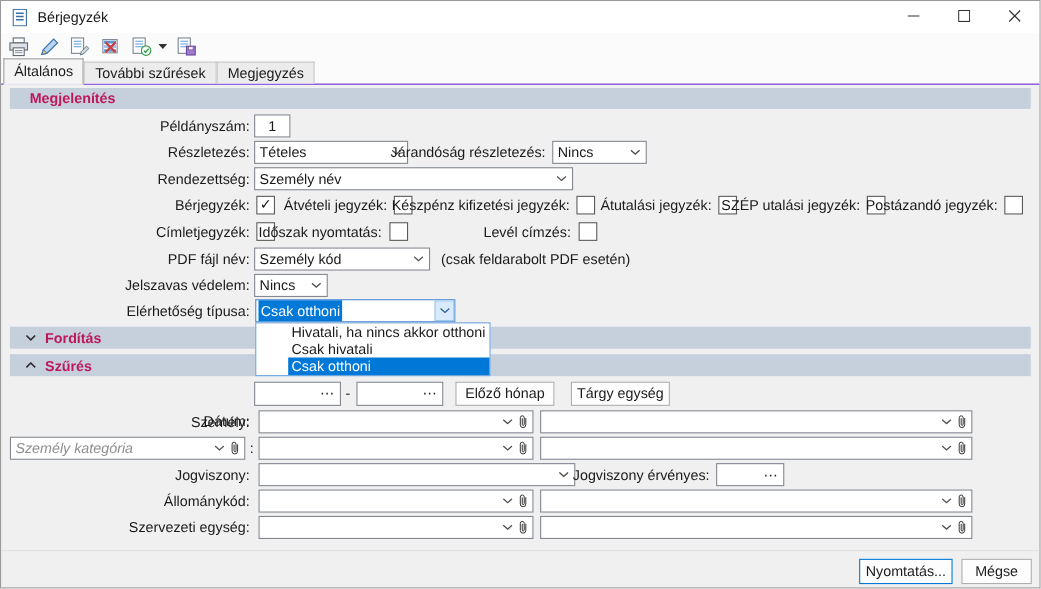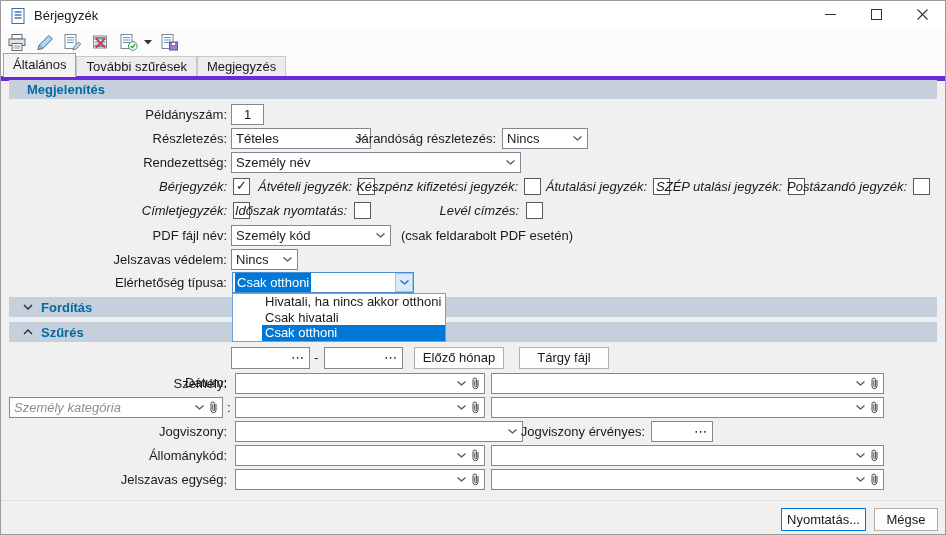--- a/index.html
+++ b/index.html
@@ -13,45 +13,45 @@
   .titleicon{margin-left:10px;display:flex;align-items:center;}
   .titletext{margin-left:9px;font-size:13px;color:#1a1a1a;}
   .wincontrols{margin-left:auto;display:flex;height:100%;}
   .winbtn{width:46px;height:100%;display:flex;align-items:center;justify-content:center;}
   
   .toolzone{position:absolute;top:29px;left:0;right:0;height:46px;background:#fbfbfb;}
   .toolbar{position:absolute;top:29px;left:0;right:0;height:24px;display:flex;align-items:center;padding-left:5px;gap:6px;}
   .tbtn{width:22px;height:22px;display:flex;align-items:center;justify-content:center;}
   .tarrow{width:10px;height:22px;display:flex;align-items:center;justify-content:center;margin-left:-3px;}
   
-  .tabstrip{position:absolute;top:52px;left:0;right:0;height:23px;display:flex;align-items:flex-end;padding-left:2px;border-bottom:5px solid #6d28d9;box-sizing:content-box;}
+  .tabstrip{position:absolute;top:52px;left:0;right:0;height:23px;display:flex;align-items:flex-end;padding-left:2px;border-bottom:1px solid #6d28d9;box-sizing:content-box;}
   .tab{box-sizing:border-box;padding:0 9px;background:#ececec;border:1px solid #c9c9c9;border-bottom:none;height:20px;line-height:19px;white-space:nowrap;}
   .tab.active{position:relative;z-index:3;background:#f4f4f4;border:1px solid #a2a2a2;border-bottom:1px solid #f0f0f0;height:24px;line-height:22px;margin-bottom:-1px;}
   
   .sectionbar{position:absolute;left:8px;right:8px;background:#c6cfdc;display:flex;align-items:center;box-sizing:border-box;z-index:1;}
-  .sectionbar .stitle{font-weight:bold;color:#0369a1;}
+  .sectionbar .stitle{font-weight:bold;color:#be185d;}
   .secchev{display:flex;align-items:center;margin:0 8px 0 6px;}
   
   .lbl{position:absolute;white-space:nowrap;line-height:21px;text-align:right;}
   .lblmain{right:718px;}
   .note{position:absolute;white-space:nowrap;line-height:21px;}
   
   .input,.combo,.dfield{position:absolute;box-sizing:border-box;height:21px;background:#fff;border:1px solid #828790;}
   .input{text-align:center;line-height:19px;}
   .combo{display:flex;align-items:center;padding-left:4px;overflow:hidden;}
   .cval{white-space:nowrap;line-height:19px;}
   .ph{font-style:italic;color:#8e8e8e;}
   .chevwrap{margin-left:auto;padding:0 5px 0 4px;display:flex;align-items:center;}
   .clipwrap{display:flex;align-items:center;padding-right:4px;}
   .combo.open{border-color:#4b8bd4;}
   .combo.open .cval{background:#0078d7;color:#fff;padding:1px 2px;}
   .chevbtn{width:18px;align-self:stretch;margin-left:auto;display:flex;align-items:center;justify-content:center;background:#d9eafb;border:1px solid #9ac5ee;box-sizing:border-box;}
   
   .cb{position:absolute;width:17px;height:17px;background:#fff;border:1px solid #5a5a5a;box-sizing:border-box;text-align:center;line-height:14px;font-size:13px;}
-  .cblabel{position:absolute;white-space:nowrap;line-height:17px;text-align:right;font-style:italic;}
+  .cblabel{position:absolute;white-space:nowrap;line-height:17px;text-align:right;}
   
   .dd{position:absolute;left:231px;top:292px;width:183px;background:#fff;border:1px solid #6da2d8;z-index:20;padding-left:29px;}
   .ddi{height:15.6px;line-height:15.5px;padding-left:3px;white-space:nowrap;overflow:hidden;}
   .ddi.sel{background:#0078d7;color:#fff;}
   
   .dfield{display:flex;align-items:center;}
   .dots{margin-left:auto;padding-right:4px;color:#222;line-height:18px;letter-spacing:1px;}
   .dash{position:absolute;line-height:22px;}
   .pbtn{position:absolute;box-sizing:border-box;background:#fdfdfd;border:1px solid #aeaeae;text-align:center;}
   .pbtn.def{border-color:#0078d7;}
@@ -273,21 +273,21 @@
   <div class="dfield" style="left:230px;top:346px;width:79px;height:22px;">
     <span></span>
     <span class="dots">⋯</span>
   </div>
   <span class="dash" style="left:313px;top:346px;">-</span>
   <div class="dfield" style="left:323px;top:346px;width:79px;height:22px;">
     <span></span>
     <span class="dots">⋯</span>
   </div>
   <div class="pbtn" style="left:413px;top:346px;width:90px;height:22px;line-height:20px;">Előző hónap</div>
-  <div class="pbtn" style="left:518px;top:346px;width:90px;height:22px;line-height:20px;">Tárgy fájl</div>
+  <div class="pbtn" style="left:518px;top:346px;width:90px;height:22px;line-height:20px;">Tárgy egység</div>
 
   <span class="lbl lblmain" style="top:372px;">Személy:</span>
   <div class="combo" style="left:234px;top:372px;width:250px;">
     <span class="cval"></span>
     <span class="chevwrap">
         <svg width="9" height="5" viewBox="0 0 9 5">
           <path d="M0.5 0.5 L4.5 4 L8.5 0.5" fill="none" stroke="#505050" stroke-width="1.2"></path>
         </svg>
       </span>
     <span class="clipwrap">
@@ -387,21 +387,21 @@
           <path d="M0.5 0.5 L4.5 4 L8.5 0.5" fill="none" stroke="#505050" stroke-width="1.2"></path>
         </svg>
       </span>
     <span class="clipwrap">
         <svg width="9" height="13" viewBox="0 0 9 13">
           <path d="M7 3 v6.2 a2.5 2.5 0 0 1 -5 0 V2.8 a1.8 1.8 0 0 1 3.6 0 v6 a0.9 0.9 0 0 1 -1.8 0 V3.2" fill="none" stroke="#333" stroke-width="0.9"></path>
         </svg>
       </span>
   </div>
 
-  <span class="lbl lblmain" style="top:468px;">Jelszavas egység:</span>
+  <span class="lbl lblmain" style="top:468px;">Szervezeti egység:</span>
   <div class="combo" style="left:234px;top:468px;width:250px;">
     <span class="cval"></span>
     <span class="chevwrap">
         <svg width="9" height="5" viewBox="0 0 9 5">
           <path d="M0.5 0.5 L4.5 4 L8.5 0.5" fill="none" stroke="#505050" stroke-width="1.2"></path>
         </svg>
       </span>
     <span class="clipwrap">
         <svg width="9" height="13" viewBox="0 0 9 13">
           <path d="M7 3 v6.2 a2.5 2.5 0 0 1 -5 0 V2.8 a1.8 1.8 0 0 1 3.6 0 v6 a0.9 0.9 0 0 1 -1.8 0 V3.2" fill="none" stroke="#333" stroke-width="0.9"></path>

